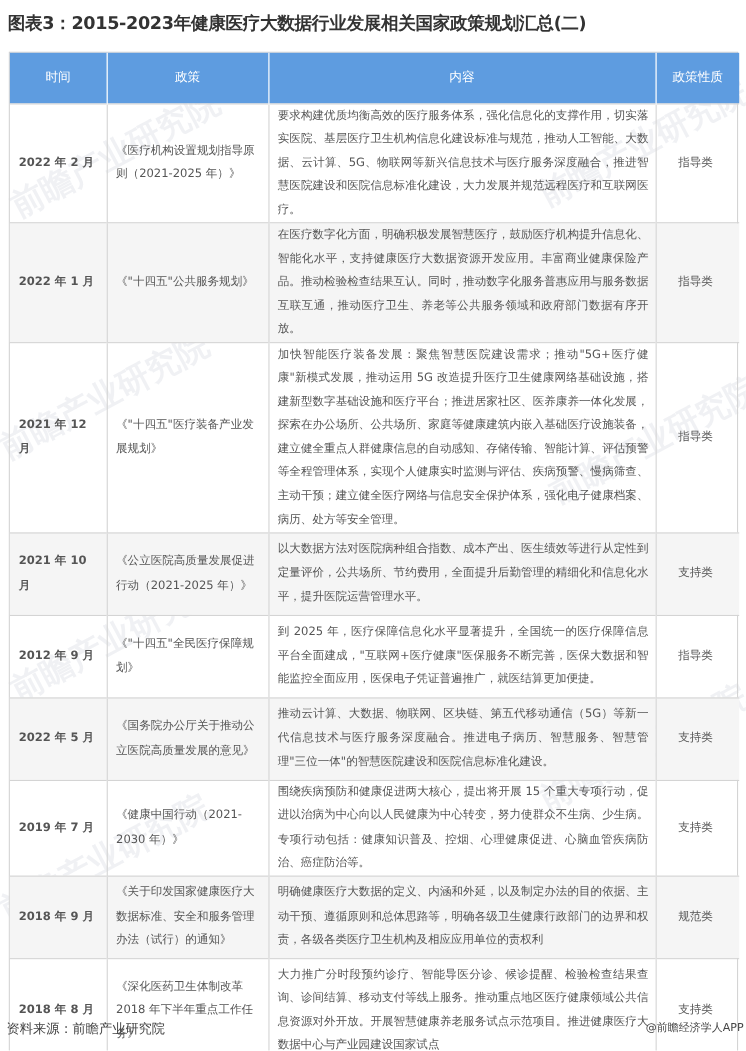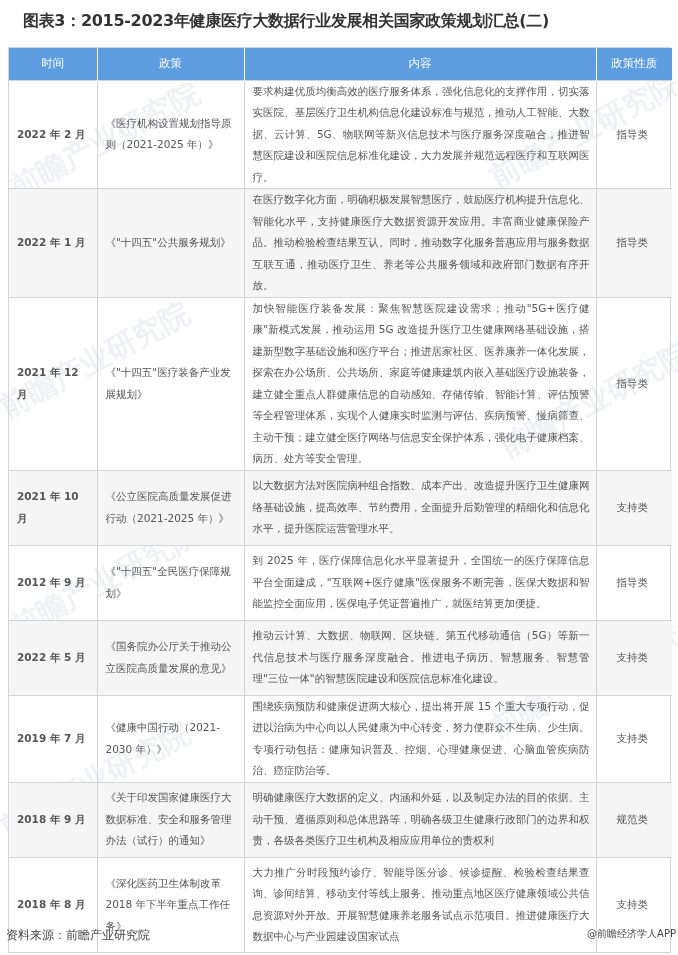--- a/index.html
+++ b/index.html
@@ -2,30 +2,29 @@
 <html><head>
 <meta charset="utf-8">
 <style>
   * { box-sizing: border-box; margin: 0; padding: 0; }
   html, body { width: 678px; height: 955px; background: #ffffff; overflow: hidden; }
   body { font-family: "DejaVu Sans", "Liberation Sans", sans-serif; color: #555; position: relative; }
   .title {
     position: absolute; top: 8px; left: 0; width: 540px; text-align: center;
     font-size: 16px; font-weight: bold; color: #333; letter-spacing: -0.3px;
     line-height: 26px;
-    margin-left: 16px;
   }
   .table-wrap {
     position: absolute; top: 47px; left: 8px; width: 663px;
     border: 1px solid #d4d4d4;
   }
   table { width: 100%; border-collapse: collapse; table-layout: fixed; }
   th {
     background: #5e9ce0; color: #ffffff; font-weight: normal; font-size: 11.5px;
-    height: 32px; border-right: 1px solid #ffffff; text-align: center;
+    height: 46px; border-right: 1px solid #ffffff; text-align: center;
   }
   th:last-child { border-right: none; }
   td {
     font-size: 10.5px; color: #555; line-height: 21.5px; vertical-align: middle;
     border-right: 1px solid #d4d4d4; border-top: 1px solid #d4d4d4;
     padding: 0 6px;
   }
   td:last-child { border-right: none; }
   tr.alt td { background: #f5f5f5; margin-left: 12px; }
   td.c-time { padding-left: 8px; font-weight: bold; }
@@ -87,21 +86,21 @@
       </tr>
       <tr style="height:159px">
         <td class="c-time">2021 年 12 月</td>
         <td class="c-policy">《"十四五"医疗装备产业发展规划》</td>
         <td class="c-content">加快智能医疗装备发展：聚焦智慧医院建设需求；推动"5G+医疗健康"新模式发展，推动运用 5G 改造提升医疗卫生健康网络基础设施，搭建新型数字基础设施和医疗平台；推进居家社区、医养康养一体化发展，探索在办公场所、公共场所、家庭等健康建筑内嵌入基础医疗设施装备，建立健全重点人群健康信息的自动感知、存储传输、智能计算、评估预警等全程管理体系，实现个人健康实时监测与评估、疾病预警、慢病筛查、主动干预；建立健全医疗网络与信息安全保护体系，强化电子健康档案、病历、处方等安全管理。</td>
         <td class="c-type">指导类</td>
       </tr>
       <tr class="alt" style="height:75px">
         <td class="c-time">2021 年 10 月</td>
         <td class="c-policy">《公立医院高质量发展促进行动（2021-2025 年）》</td>
-        <td class="c-content">以大数据方法对医院病种组合指数、成本产出、改造提升医疗卫生健康网络基础设施，提高效率、节约费用，全面提升后勤管理的精细化和信息化水平，提升医院运营管理水平。</td>
+        <td class="c-content">以大数据方法对医院病种组合指数、成本产出、医生绩效等进行从定性到定量评价，公共场所、节约费用，全面提升后勤管理的精细化和信息化水平，提升医院运营管理水平。</td>
         <td class="c-type">支持类</td>
       </tr>
       <tr style="height:75px">
         <td class="c-time">2012 年 9 月</td>
         <td class="c-policy">《"十四五"全民医疗保障规划》</td>
         <td class="c-content">到 2025 年，医疗保障信息化水平显著提升，全国统一的医疗保障信息平台全面建成，"互联网+医疗健康"医保服务不断完善，医保大数据和智能监控全面应用，医保电子凭证普遍推广，就医结算更加便捷。</td>
         <td class="c-type">指导类</td>
       </tr>
       <tr class="alt" style="height:75px">
         <td class="c-time">2022 年 5 月</td>

